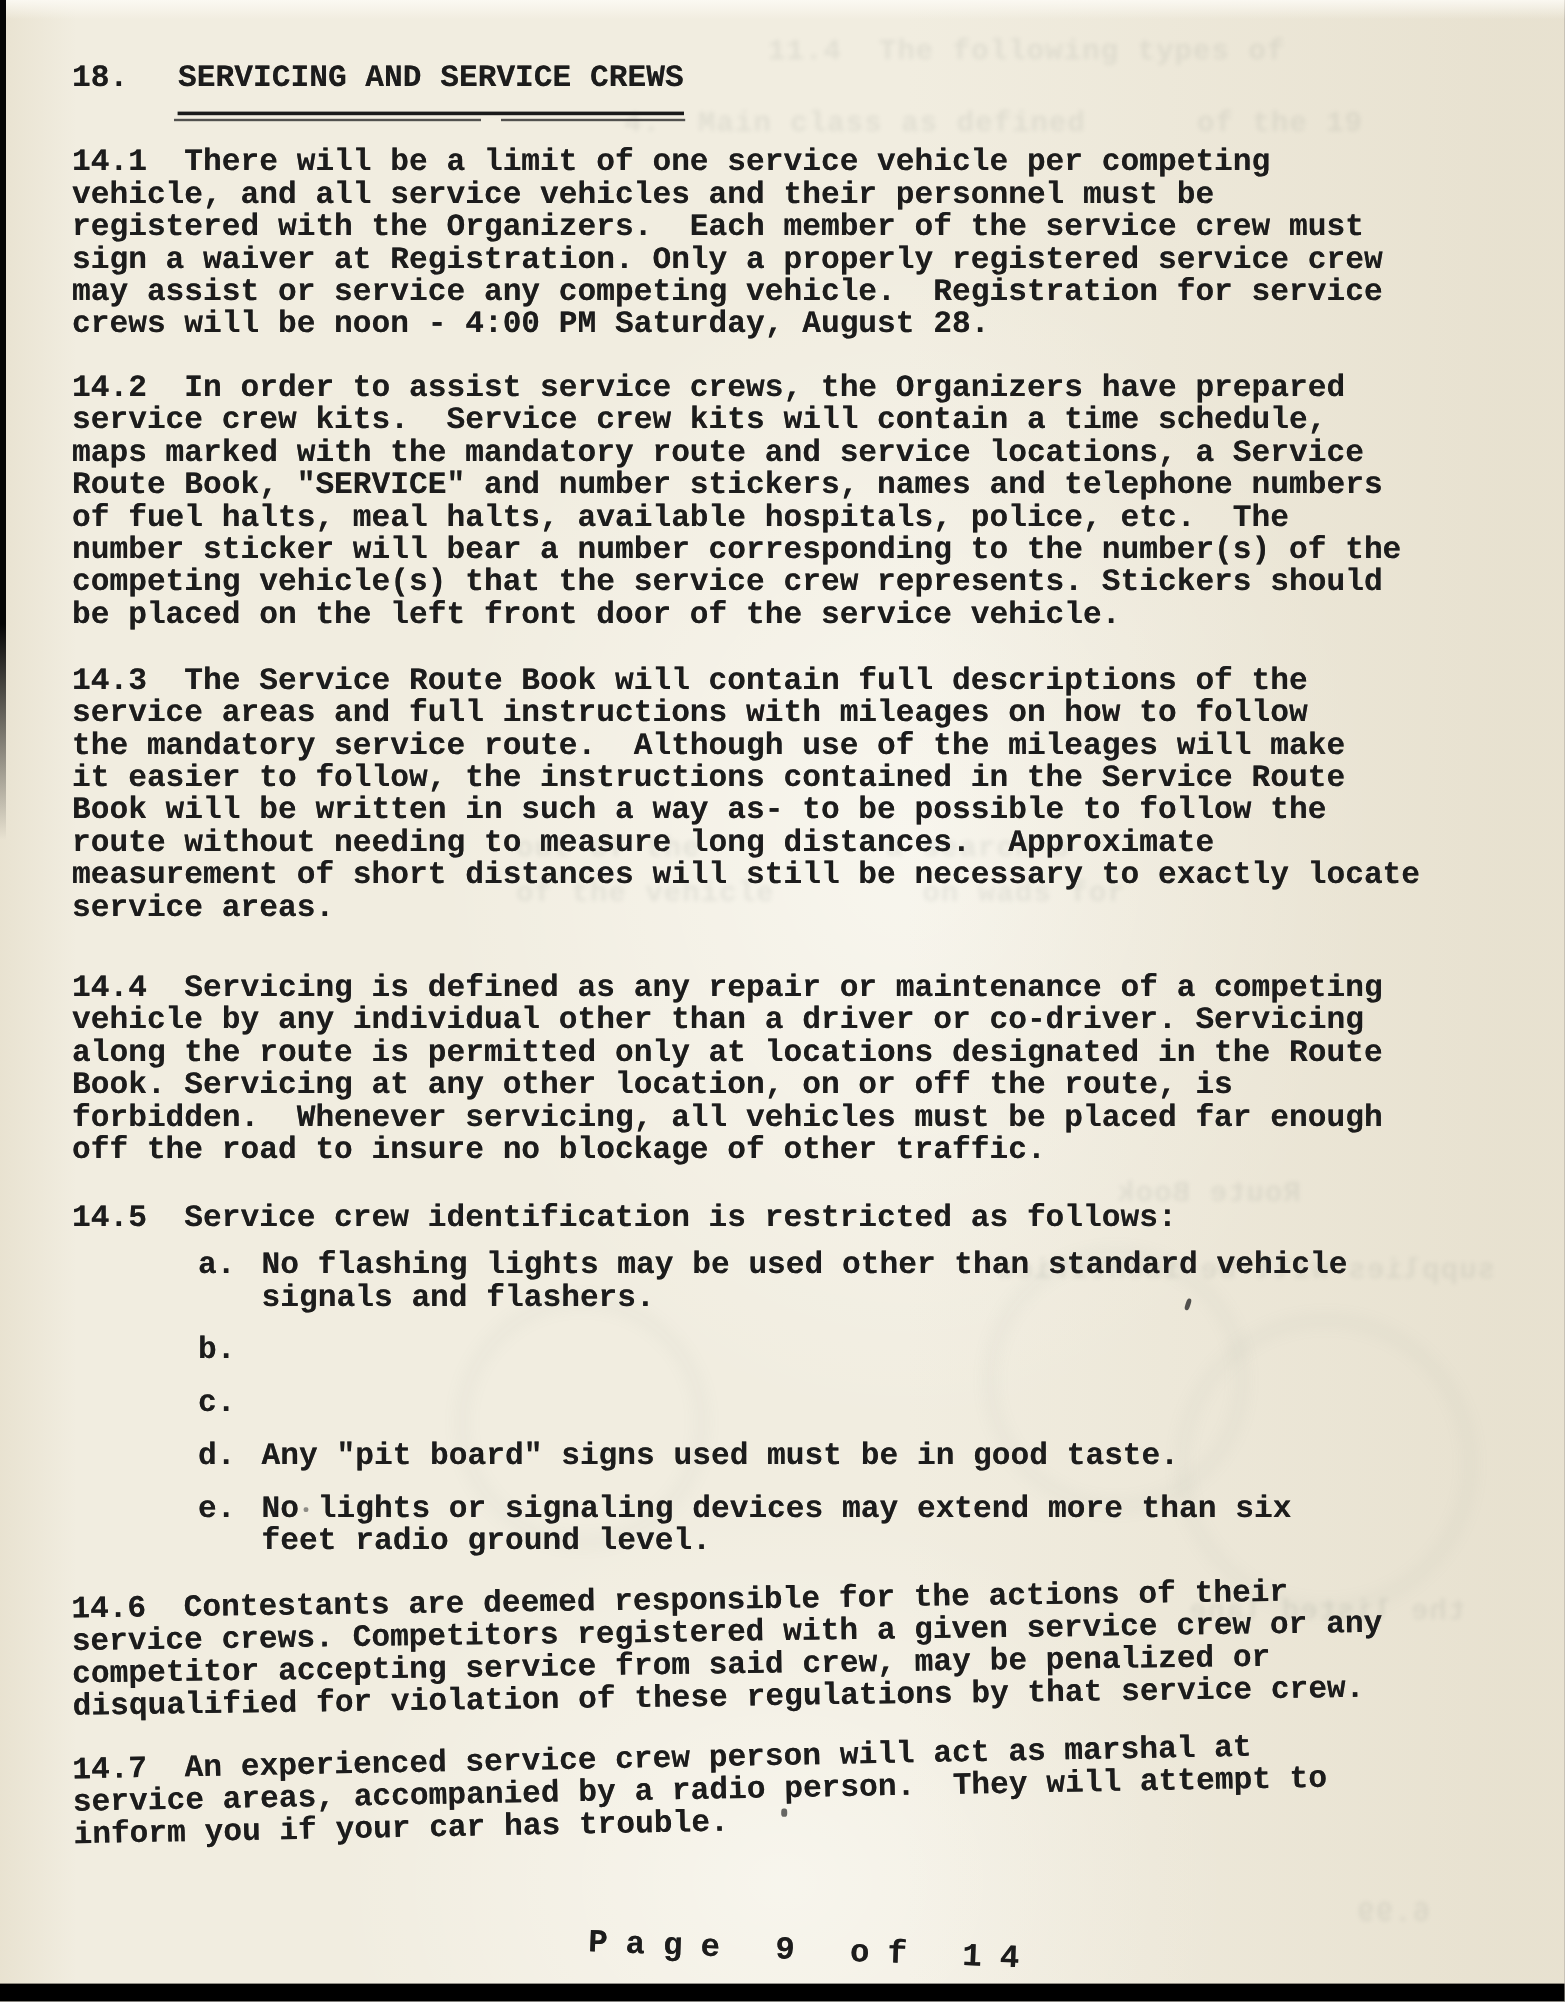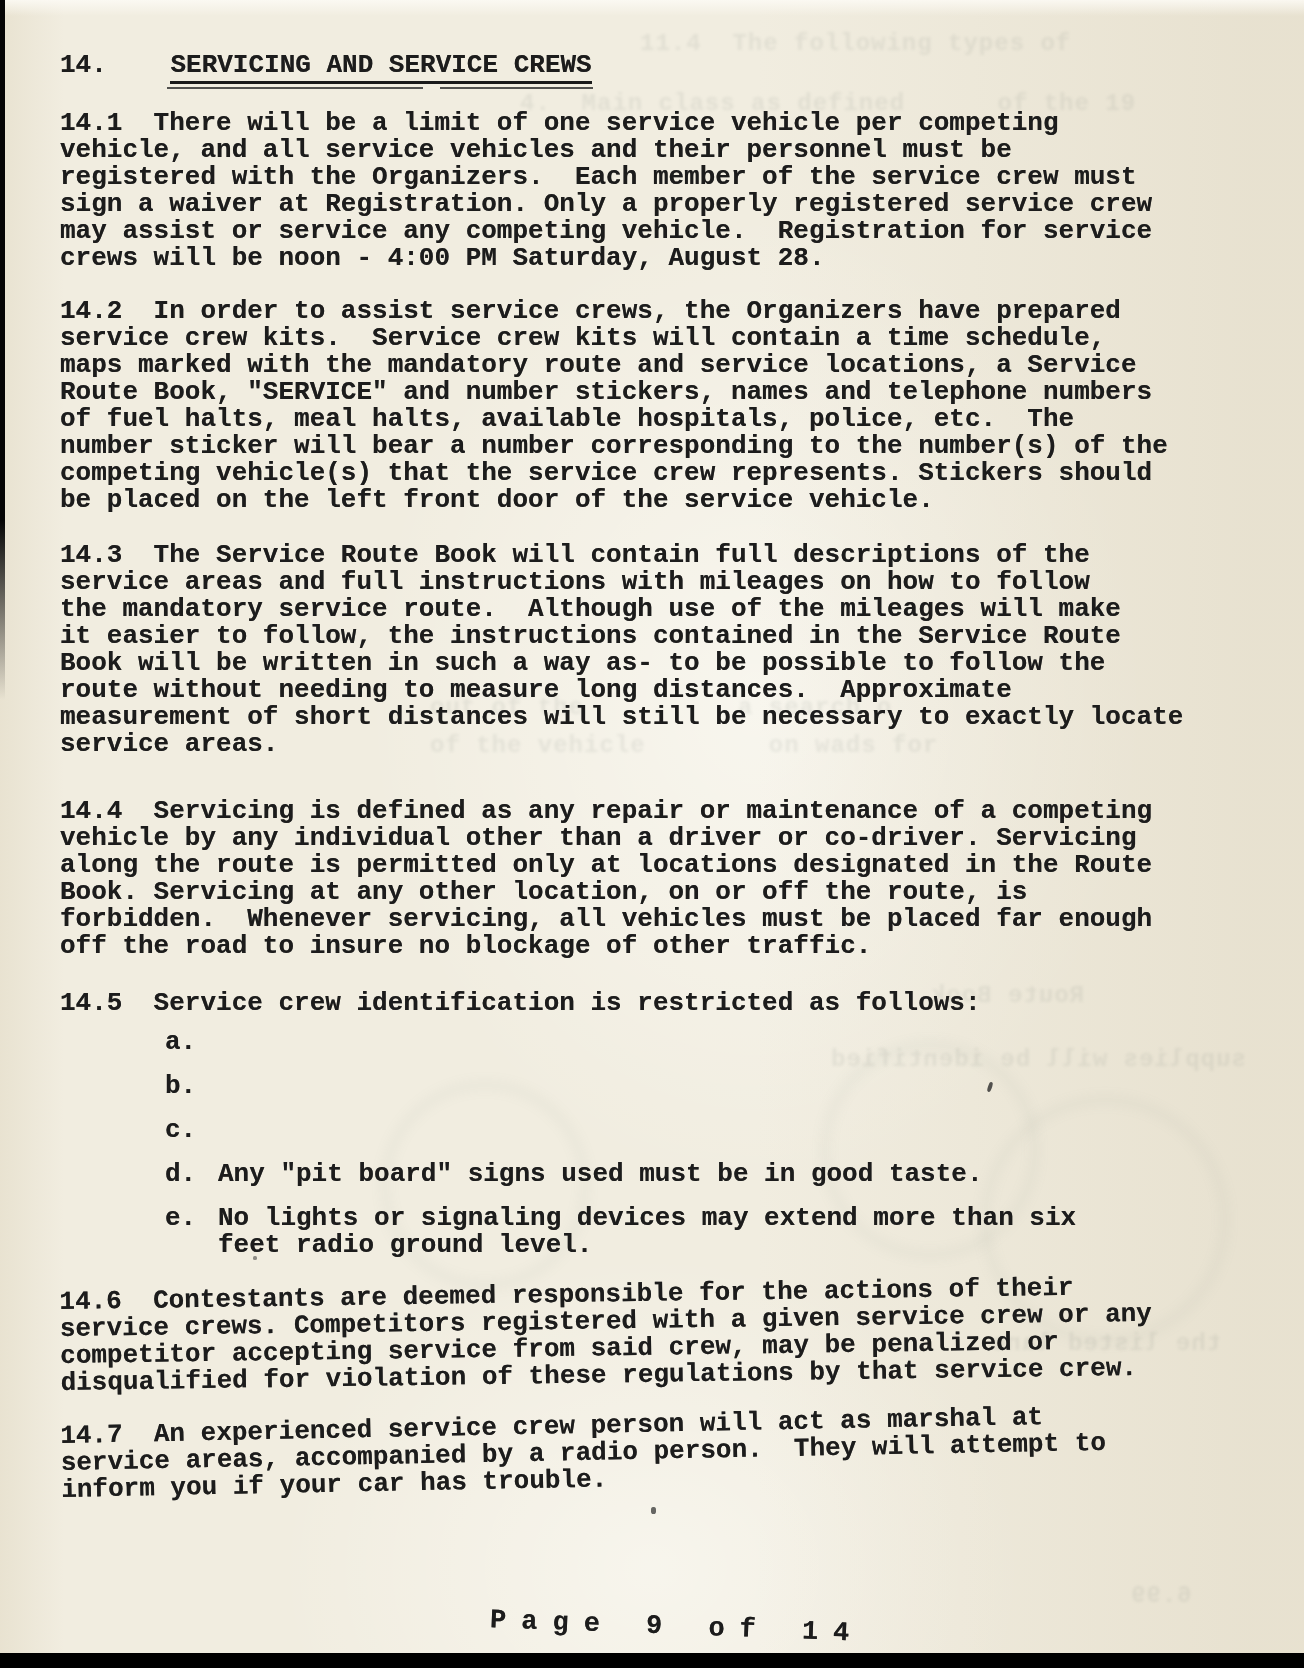--- a/index.html
+++ b/index.html
@@ -19,22 +19,22 @@
     color:#1c1c1c;
   }
   .content{
     position:absolute;left:60px;top:52px;width:1208px;
     font-size:26px;line-height:27px;font-weight:700;
     text-shadow:0 0 .5px rgba(25,25,25,.65);
   }
   .heading{margin:0 0 26px 0;white-space:nowrap;}
   .h-num{display:inline-block;}
   .h-title{
-    display:inline-block;margin-left:48px;position:relative;
-    padding-bottom:2px;border-bottom:3px solid #1a1a1a;
+    display:inline-block;margin-left:26px;position:relative;
+    padding-bottom:14px;border-bottom:3px solid #1a1a1a;
   }
   .h-title::after{
     content:"";position:absolute;left:-3px;bottom:-8px;width:101%;height:2.5px;
     background:linear-gradient(90deg,#2a2a2a 0 60%,transparent 60% 64%,#2a2a2a 64% 100%);
     opacity:.8;
   }
   .para{white-space:pre-wrap;margin:0 0 26px 0;}
   .para.p2{margin-bottom:28px;}
   .para.p3{margin-bottom:40px;}
   .para.p4{margin-bottom:30px;margin-top:34px;}
@@ -83,21 +83,21 @@
   <div class="ghost mir" style="left:930px;top:982px;">Route Book</div>
   <div class="ghost mir" style="left:990px;top:1330px;">the listed lane</div>
   <div class="ghost mir" style="left:1130px;top:1582px;">6.99</div>
   <div class="gcircle" style="left:820px;top:1040px;width:200px;height:200px;"></div>
   <div class="gcircle" style="left:980px;top:1095px;width:230px;height:230px;"></div>
   <div class="gcircle" style="left:380px;top:1080px;width:190px;height:190px;"></div>
 
   <div class="content">
 
     <div class="heading">
-      <span class="h-num">14.</span>
+      <span class="h-num">18.</span>
       <span class="h-title">SERVICING AND SERVICE CREWS</span>
     </div>
 
     <div class="para p1">14.1  There will be a limit of one service vehicle per competing
 vehicle, and all service vehicles and their personnel must be
 registered with the Organizers.  Each member of the service crew must
 sign a waiver at Registration. Only a properly registered service crew
 may assist or service any competing vehicle.  Registration for service
 crews will be noon - 4:00 PM Saturday, August 28.</div>
     <div class="para p2">14.2  In order to assist service crews, the Organizers have prepared
@@ -120,20 +120,22 @@
 vehicle by any individual other than a driver or co-driver. Servicing
 along the route is permitted only at locations designated in the Route
 Book. Servicing at any other location, on or off the route, is
 forbidden.  Whenever servicing, all vehicles must be placed far enough
 off the road to insure no blockage of other traffic.</div>
     <div class="para p5">14.5  Service crew identification is restricted as follows:</div>
 
     <div class="list">
       <div class="list-item">
         <span class="marker">a.</span>
+        <span class="itext">No flashing lights may be used other than standard vehicle
+signals and flashers.</span>
       </div>
       <div class="list-item">
         <span class="marker">b.</span>
       </div>
       <div class="list-item">
         <span class="marker">c.</span>
       </div>
       <div class="list-item">
         <span class="marker">d.</span>
         <span class="itext">Any "pit board" signs used must be in good taste.</span>

